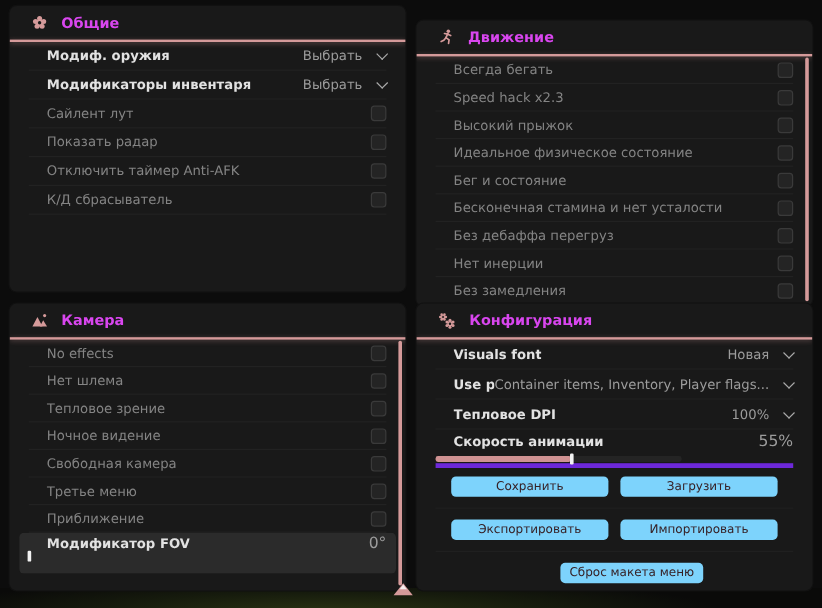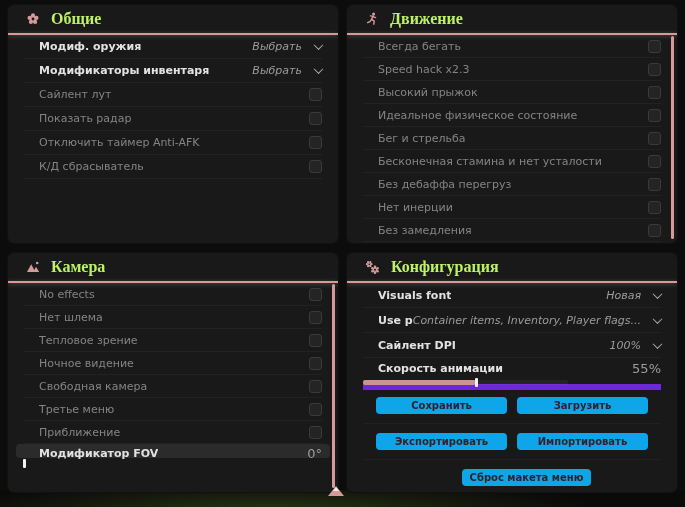--- a/index.html
+++ b/index.html
@@ -11,27 +11,27 @@
   }
   .bg-strip{
     position:absolute;left:0;top:490px;width:685px;height:17px;
     background:radial-gradient(ellipse 60% 220% at 40% 120%, #2a3313 0%, #161b0d 45%, #0a0a09 80%);
   }
   .panel{
     position:absolute;width:330px;height:238px;background:#191919;
     border-radius:6px;overflow:hidden;box-shadow:0 0 0 1px #111;
   }
   #panel-general{left:8px;top:5px;}
-  #panel-movement{left:347px;top:5px;}
+  #panel-movement{left:347px;top:17px;}
   #panel-camera{left:8px;top:253px;height:239px;text-align:right;}
   #panel-config{left:347px;top:253px;height:239px;}
   .panel-header{
     height:28px;display:flex;align-items:center;gap:11px;padding:0 18px;
   }
-  .panel-title{color:#bef264;font-size:16px;font-weight:700;font-family:Liberation Serif, serif;}
+  .panel-title{color:#d946ef;font-size:12px;font-weight:700;}
   .underline{height:2px;background:#d59a9a;box-shadow:0 1px 4px rgba(213,154,154,.45);}
   .rows{padding:0 16px;}
   .row{
     display:flex;align-items:center;justify-content:space-between;
     height:24px;border-bottom:1px solid #222;position:relative;
   }
   #panel-movement .row,#panel-camera .row{height:23px;}
   #panel-config .row{height:25px;}
   .row-label{color:#848484;font-size:11px;white-space:nowrap;overflow:hidden;margin-left:15px;}
   .row.emphasized > .row-label,.row.emphasized .row-line .row-label{
@@ -39,45 +39,45 @@
   }
   .row.highlighted{
     background:#2b2b2b;margin:0 -8px;padding:0 8px;border-radius:4px;
     border-bottom-color:transparent;
   }
   .checkbox{
     width:13px;height:13px;border-radius:3px;background:#242424;
     border:1px solid #3a3a3a;flex:0 0 auto;
   }
   .dropdown{display:flex;align-items:center;gap:13px;cursor:pointer;}
-  .dd-value{color:#9c9c9c;font-size:11px;white-space:nowrap;font-style:italic;}
+  .dd-value{color:#9c9c9c;font-size:11px;white-space:nowrap;}
   .chevron{
     width:7px;height:7px;border-right:1.5px solid #aaa;border-bottom:1.5px solid #aaa;
     transform:rotate(45deg) translate(-1px,-1px);flex:0 0 auto;
   }
-  .slider-row{display:block;border-bottom:6px solid #6d28d9;}
+  .slider-row{display:block;border-bottom:4px solid #6d28d9;}
   #panel-config .slider-row{height:32px;padding-top:2px;}
-  #panel-camera .slider-row{height:14px;}
+  #panel-camera .slider-row{height:34px;}
   .row-line{display:flex;align-items:center;justify-content:space-between;height:17px;}
   #panel-camera .row-line{height:16px;padding-top:2px;}
   .slider-value{color:#9c9c9c;font-size:13px;}
   .slider-track{position:relative;height:5px;border-radius:2px;background:rgba(255,255,255,0.05);margin-top:3px;}
   #panel-config .slider-track{width:205px;}
   #panel-camera .slider-track{width:100%;height:4px;background:transparent;margin-top:1px;}
   .slider-fill{position:absolute;left:0;top:0;height:100%;background:#cf9292;border-radius:2px;}
   .slider-handle{position:absolute;top:-2px;width:3px;height:9px;background:#f2f2f2;border-radius:1px;}
   .scrollbar{
     position:absolute;right:3px;top:31px;bottom:4px;width:3px;
     background:#d59a9a;border-radius:2px;
   }
   .btn-rows{display:flex;flex-direction:column;align-items:center;gap:9px;padding:7px 16px 0;}
   .btn-row{display:flex;gap:10px;justify-content:center;width:100%;border-bottom:1px solid #202020;padding-bottom:9px;}
   .pill-btn{
-    border:none;height:17px;min-width:131px;border-radius:4px;background:#0ea5e9;
-    color:#362126;font-size:10px;font-weight:700;cursor:pointer;
+    border:none;height:17px;min-width:131px;border-radius:4px;background:#7dd3fc;
+    color:#362126;font-size:10px;font-weight:400;cursor:pointer;
     font-family:"DejaVu Sans","Liberation Sans",sans-serif;display:flex;align-items:center;justify-content:center;
   }
   .pill-btn.wide{min-width:0;padding:0 8px;margin-left:29px;}
   .cursor-marker{position:absolute;left:328px;top:486px;width:0;height:0;
     border-left:8px solid transparent;border-right:8px solid transparent;
     border-bottom:10px solid #d59a9a;}
   .cursor-tip{position:absolute;left:-3px;top:1px;width:0;height:0;
     border-left:3px solid transparent;border-right:3px solid transparent;
     border-bottom:4px solid #f5eded;}
   .icon{display:flex;align-items:center;}
@@ -169,21 +169,21 @@
         </div>
         <div class="row">
           <span class="row-label">Высокий прыжок</span>
           <span class="checkbox"></span>
         </div>
         <div class="row">
           <span class="row-label">Идеальное физическое состояние</span>
           <span class="checkbox"></span>
         </div>
         <div class="row">
-          <span class="row-label">Бег и стрельба</span>
+          <span class="row-label">Бег и состояние</span>
           <span class="checkbox"></span>
         </div>
         <div class="row">
           <span class="row-label">Бесконечная стамина и нет усталости</span>
           <span class="checkbox"></span>
         </div>
         <div class="row">
           <span class="row-label">Без дебаффа перегруз</span>
           <span class="checkbox"></span>
         </div>
@@ -290,21 +290,21 @@
           </span>
         </div>
         <div class="row emphasized">
           <span class="row-label">Use pixel font for</span>
           <span class="dropdown">
             <span class="dd-value">Container items, Inventory, Player flags...</span>
             <span class="chevron"></span>
           </span>
         </div>
         <div class="row emphasized">
-          <span class="row-label">Сайлент DPI</span>
+          <span class="row-label">Тепловое DPI</span>
           <span class="dropdown">
             <span class="dd-value">100%</span>
             <span class="chevron"></span>
           </span>
         </div>
         <div class="row emphasized slider-row">
           <div class="row-line">
             <span class="row-label">Скорость анимации</span>
             <span class="slider-value">55%</span>
           </div>

